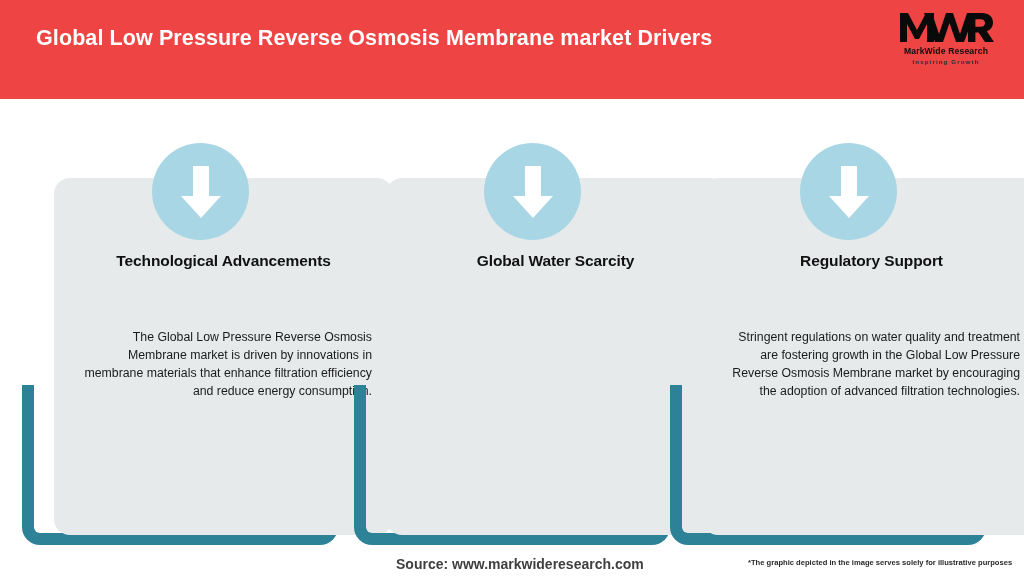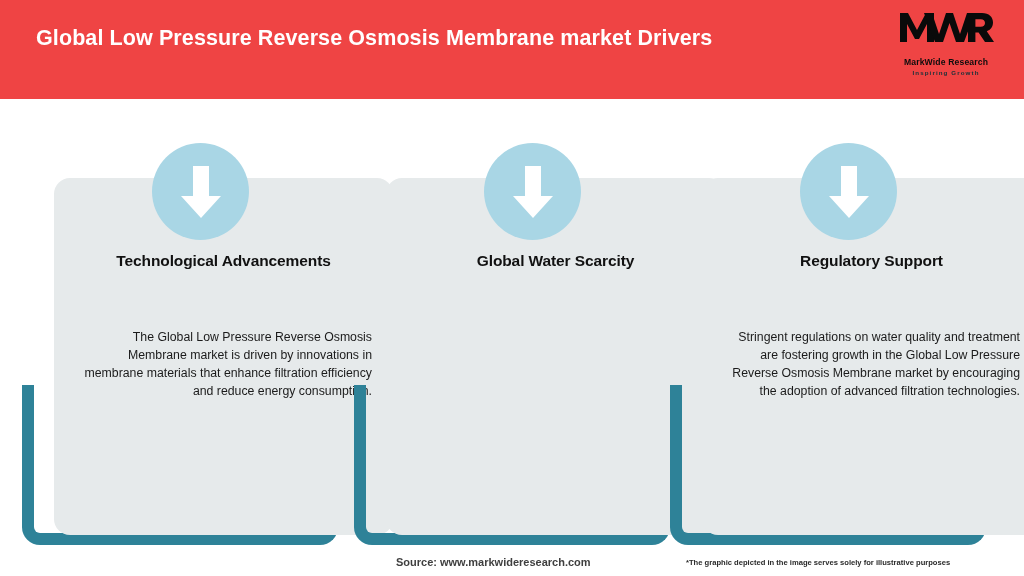--- a/index.html
+++ b/index.html
@@ -49,21 +49,21 @@
     display: block;
     margin: 0 auto;
   }
   .logo-name {
     display: block;
     font-size: 8.6px;
     font-weight: bold;
     color: #0d0d0d;
     letter-spacing: 0.15px;
     line-height: 11px;
-    margin-top: 13px;
+    margin-top: 2px;
   }
   .logo-tag {
     display: block;
     font-size: 6.2px;
     font-weight: bold;
     color: #13313a;
     letter-spacing: 1.1px;
     line-height: 9px;
   }
 
@@ -150,28 +150,28 @@
     left: 50%;
     top: 50%;
     transform: translate(-50%, -50%);
   }
 
   
   .footer-source {
     position: absolute;
     left: 396px;
     top: 556px;
-    font-size: 11px;
+    font-size: 14px;
     font-weight: bold;
     color: #3f3f3f;
     white-space: nowrap;
   }
   .footer-note {
     position: absolute;
-    left: 686px;
+    left: 748px;
     top: 558px;
     font-size: 7.6px;
     font-weight: bold;
     color: #2a2a2a;
     white-space: nowrap;
   }
 </style>
 </head>
 <body>
 

